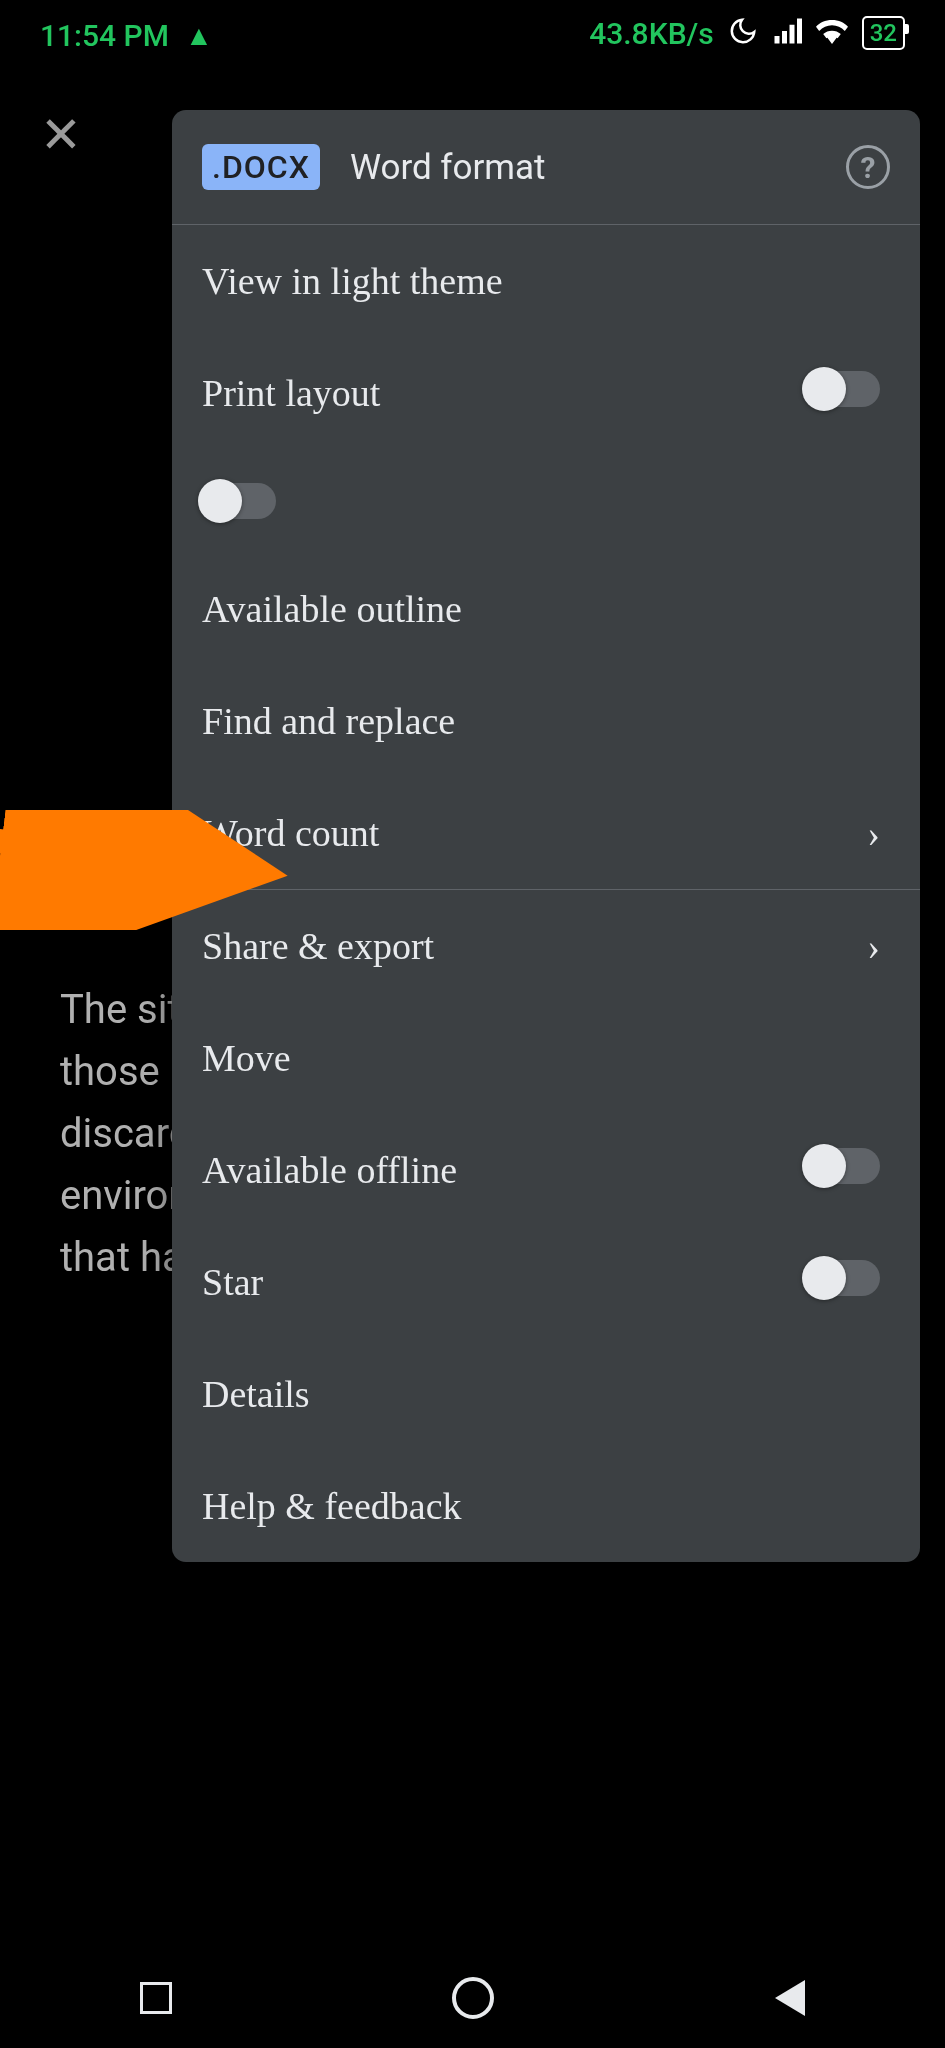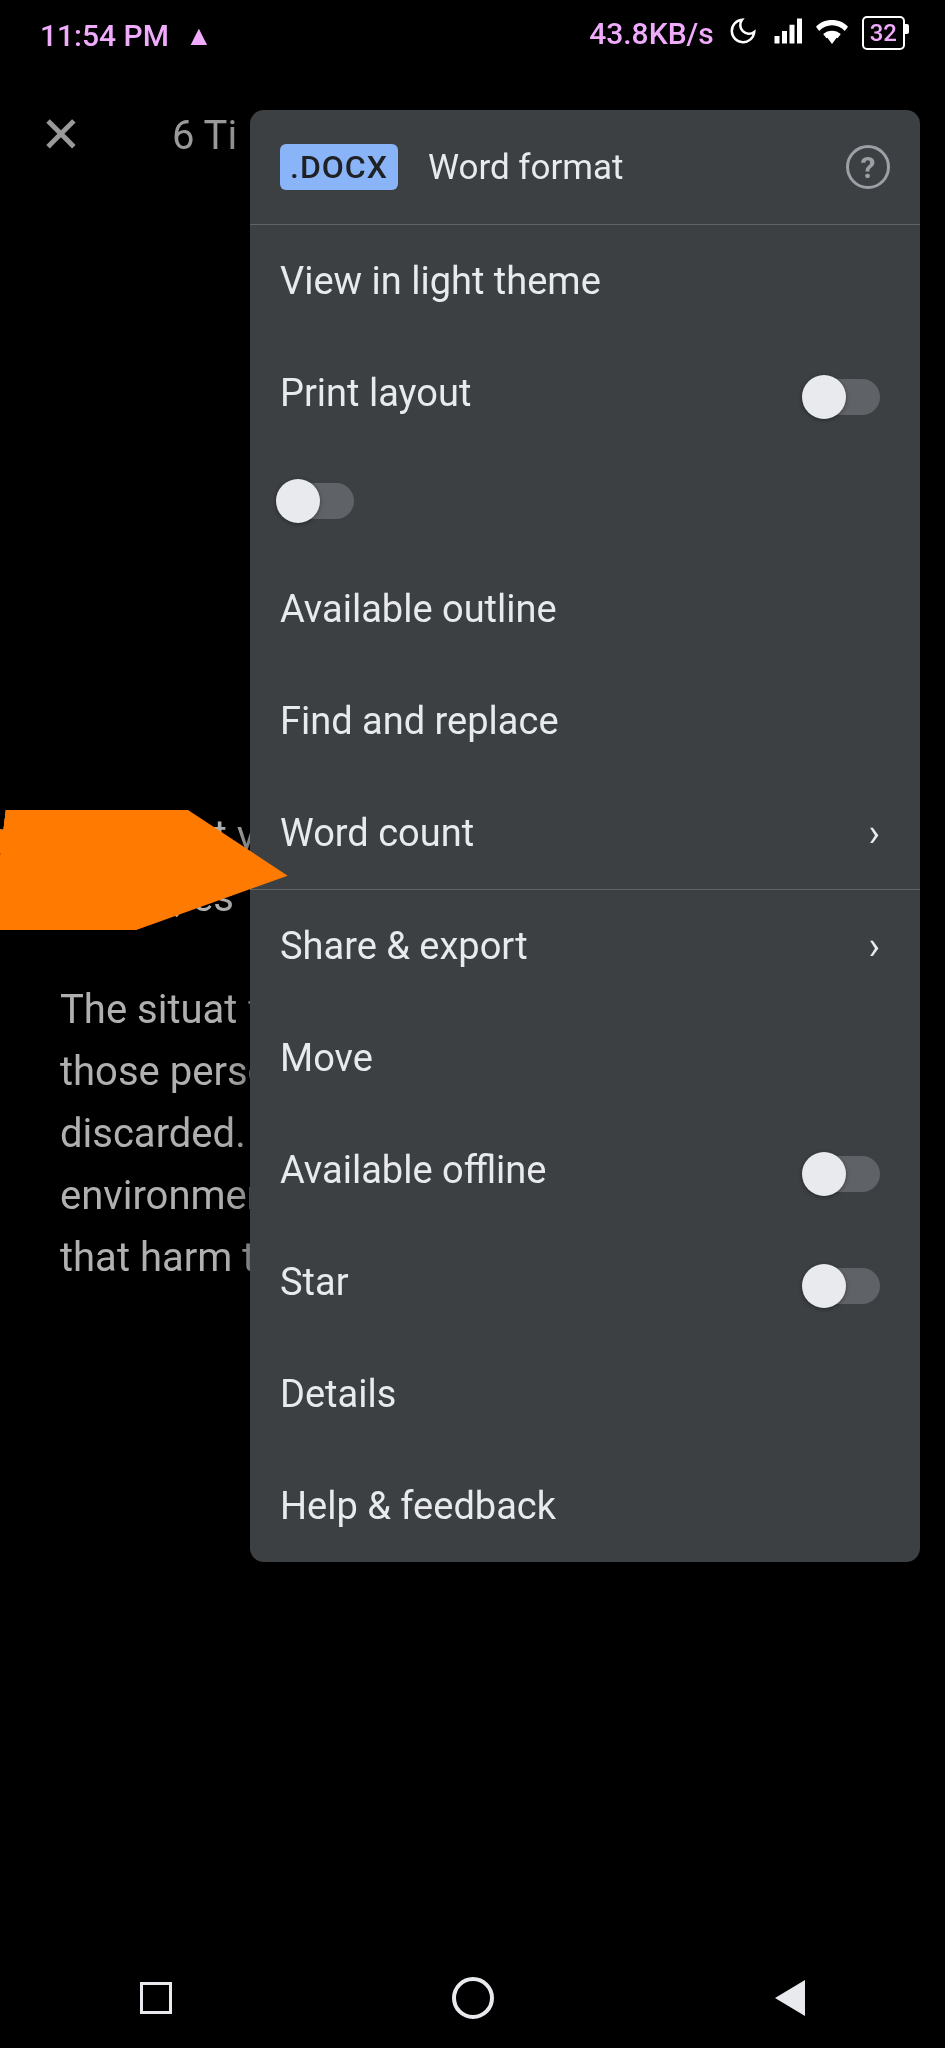--- a/index.html
+++ b/index.html
@@ -1,43 +1,43 @@
 <!DOCTYPE html>
 <html><head>
 <meta charset="utf-8">
 <style>
   * { box-sizing: border-box; margin: 0; padding: 0; }
   html, body { width: 945px; height: 2048px; background: #000; color: #fff; font-family: Roboto, "Segoe UI", Arial, sans-serif; overflow: hidden; position: relative; }
   
   
-  .status-bar { position: absolute; top: 0; left: 0; right: 0; height: 70px; display: flex; align-items: center; justify-content: space-between; padding: 0 40px; font-size: 30px; font-weight: 500; color: #f0abfc; }
+  .status-bar { position: absolute; top: 0; left: 0; right: 0; height: 70px; display: flex; align-items: center; justify-content: space-between; padding: 0 40px; font-size: 30px; font-weight: 500; color: #22c55e; }
   .status-left { display: flex; align-items: center; gap: 16px; }
   .status-right { display: flex; align-items: flex-start; gap: 14px; }
   .warn-icon { font-size: 28px; }
   .batt { border: 2px solid #fff; border-radius: 5px; padding: 1px 6px; font-size: 24px; position: relative; }
   .batt::after { content: ""; position: absolute; right: -6px; top: 6px; width: 4px; height: 10px; background: #fff; border-radius: 0 2px 2px 0; }
   
   
   .app-bar { position: absolute; top: 80px; left: 0; right: 0; height: 110px; display: flex; align-items: center; padding: 0 40px; }
   .close-x { font-size: 50px; color: #9a9a9a; font-weight: 300; }
   .app-title { margin-left: 90px; font-size: 40px; color: #9a9a9a; }
   
   
   .doc-bg { position: absolute; top: 216px; left: 0; right: 0; bottom: 0; padding: 150px 60px; color: #b8b8b8; }
   .doc-h1 { font-size: 76px; font-weight: 700; color: #cfcfcf; text-align: center; line-height: 1.4; margin-bottom: 120px; }
   .doc-p { font-size: 40px; line-height: 1.55; color: #b0b0b0; margin-bottom: 50px; }
   
   
-  .menu { position: absolute; top: 110px; right: 25px; width: 670px; background: #3c4043; border-radius: 14px; box-shadow: 0 8px 30px rgba(0,0,0,.6); overflow: hidden; }
+  .menu { position: absolute; top: 110px; right: 25px; width: 748px; background: #3c4043; border-radius: 14px; box-shadow: 0 8px 30px rgba(0,0,0,.6); overflow: hidden; }
   .menu-header { display: flex; align-items: center; padding: 34px 30px; border-bottom: 1px solid #5f6368; }
   .docx-badge { background: #8ab4f8; color: #202124; font-size: 32px; font-weight: 500; padding: 4px 10px; border-radius: 6px; letter-spacing: 1px; }
   .format-label { margin-left: 30px; font-size: 35px; color: #e8eaed; flex: 1; }
   .help-icon { width: 44px; height: 44px; border: 3px solid #9aa0a6; border-radius: 50%; display: flex; align-items: center; justify-content: center; color: #9aa0a6; font-size: 30px; font-weight: 700; }
   
-  .menu-item { display: flex; align-items: flex-end; justify-content: space-between; padding: 34px 40px 34px 30px; font-size: 38px; color: #e8eaed; }
+  .menu-item { display: flex; align-items: flex-start; justify-content: space-between; padding: 34px 40px 34px 30px; font-size: 38px; color: #e8eaed; font-family: Liberation Serif, serif; }
   .menu-divider { height: 1px; background: #5f6368; }
   
   
   .switch { position: relative; width: 74px; height: 36px; background: #5f6368; border-radius: 20px; }
   .switch::after { content: ""; position: absolute; width: 44px; height: 44px; background: #e8eaed; border-radius: 50%; top: -4px; left: -4px; box-shadow: 0 1px 4px rgba(0,0,0,.4); }
   
   .chevron { font-size: 38px; color: #e8eaed; }
   
   
   .arrow-annot { position: absolute; top: 810px; left: -10px; pointer-events: none; }

